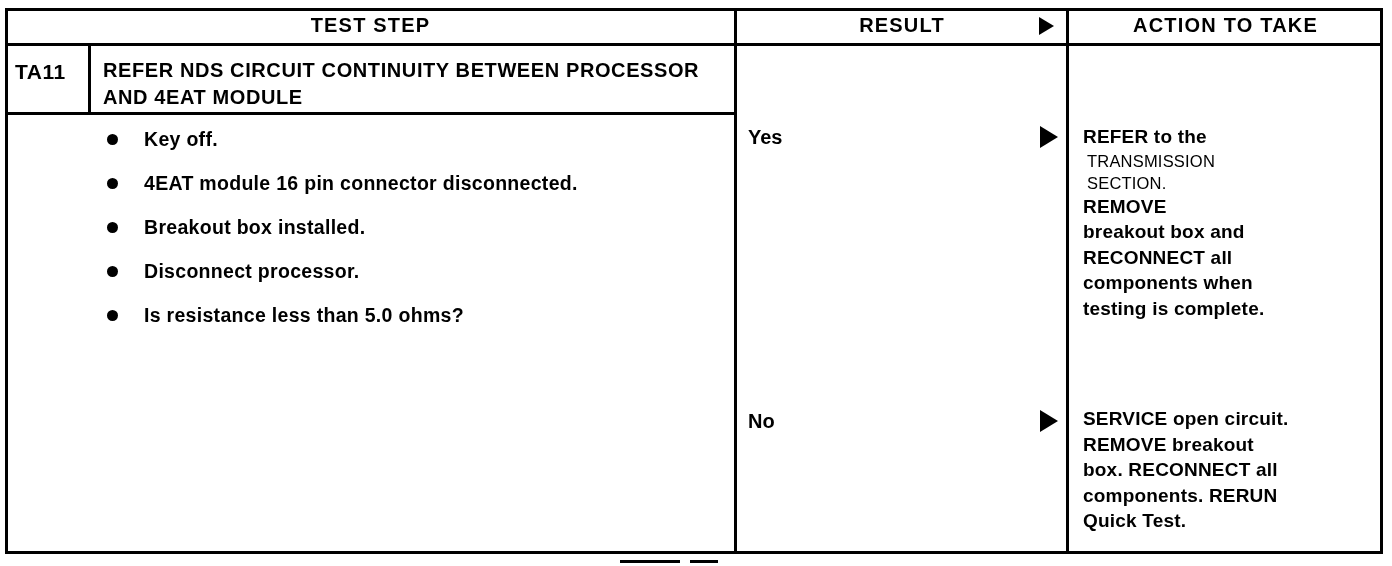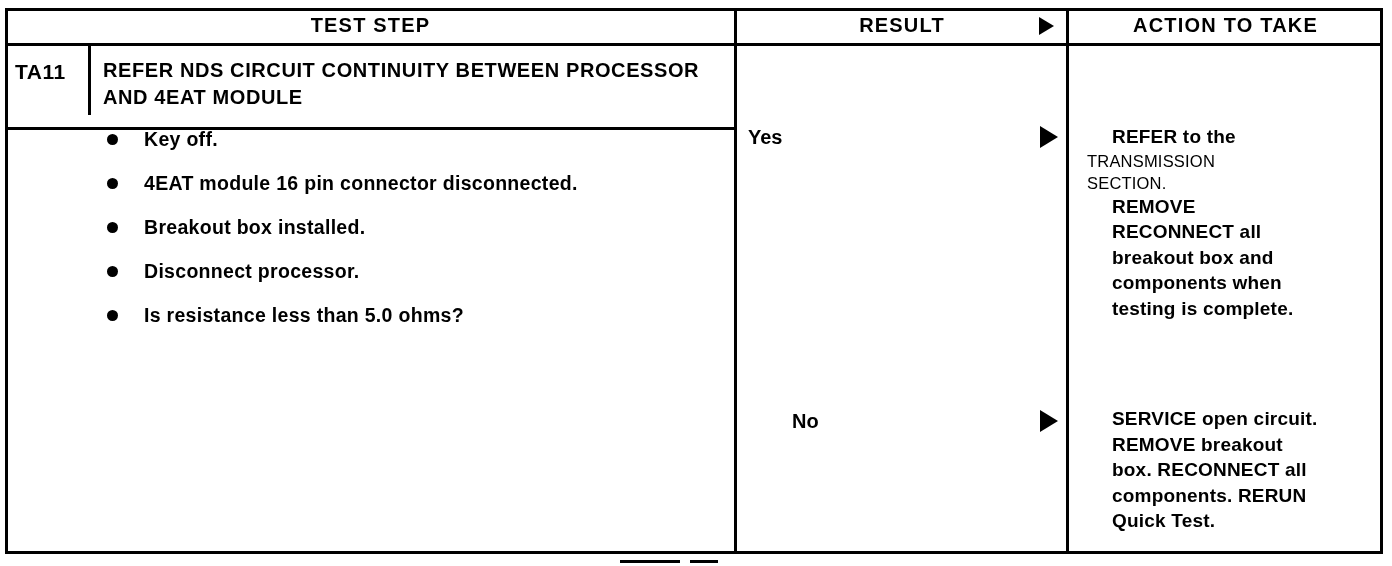--- a/index.html
+++ b/index.html
@@ -77,21 +77,21 @@
   .v-div-result { left: 734px;  top: 8px;  height: 543px; }
   .v-div-action { left: 1066px; top: 8px;  height: 546px; }
   .v-div-code   { left: 88px;   top: 46px; height: 69px; }
 
   
   .title-band {
     position: absolute;
     left: 5px;
     top: 46px;
     width: 729px;
-    height: 84px;
+    height: 69px;
     box-sizing: border-box;
     border-bottom: 3px solid #000;
   }
   .step-code {
     position: absolute;
     left: 10px;
     top: 14px;
     width: 76px;
     font-weight: bold;
     font-size: 21px;
@@ -137,21 +137,21 @@
 
   
   .result-cell {
     position: absolute;
     left: 748px;
     width: 310px;
     font-weight: bold;
     font-size: 20px;
   }
   .result-yes { top: 126px; }
-  .result-no  { top: 410px; margin-left: 44px; }
+  .result-no  { top: 410px; }
 
   .row-arrow {
     position: absolute;
     width: 0;
     height: 0;
     border-top: 11px solid transparent;
     border-bottom: 11px solid transparent;
     border-left: 18px solid #000;
   }
   .arrow-yes { left: 1040px; top: 126px; }
@@ -162,21 +162,21 @@
     position: absolute;
     left: 1083px;
     width: 298px;
     font-size: 19px;
     line-height: 25.5px;
     letter-spacing: 0.2px;
   }
   .action-yes { top: 124px; }
   .action-no  { top: 406px; }
 
-  .a-bold   { font-weight: bold; display: block; margin-left: 29px; }
+  .a-bold   { font-weight: bold; display: block; }
   .a-light  { font-weight: normal; font-size: 16.5px; line-height: 22px; display: block; padding-left: 4px; }
 
   
   .scan-speck {
     position: absolute;
     background: #000;
   }
 </style>
 </head>
 <body>
@@ -215,22 +215,22 @@
   <div class="row-arrow arrow-yes"></div>
 
   <div class="result-cell result-no">No</div>
   <div class="row-arrow arrow-no"></div>
 
   <div class="action-cell action-yes">
     <span class="a-bold">REFER to the</span>
     <span class="a-light">TRANSMISSION</span>
     <span class="a-light">SECTION.</span>
     <span class="a-bold">REMOVE</span>
+    <span class="a-bold">breakout box and</span>
     <span class="a-bold">RECONNECT all</span>
-    <span class="a-bold">breakout box and</span>
     <span class="a-bold">components when</span>
     <span class="a-bold">testing is complete.</span>
   </div>
 
   <div class="action-cell action-no">
     <span class="a-bold">SERVICE open circuit.</span>
     <span class="a-bold">REMOVE breakout</span>
     <span class="a-bold">box. RECONNECT all</span>
     <span class="a-bold">components. RERUN</span>
     <span class="a-bold">Quick Test.</span>

